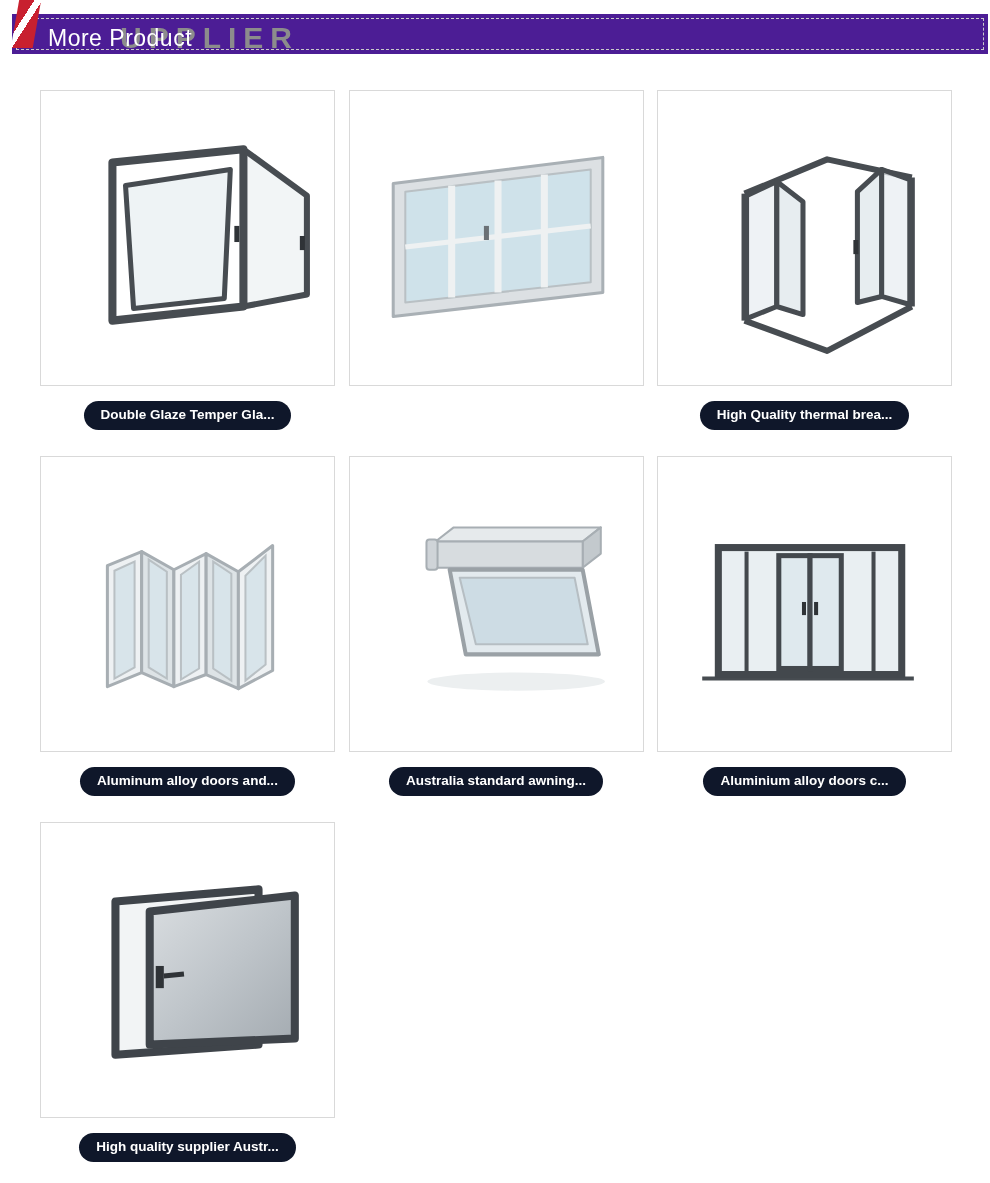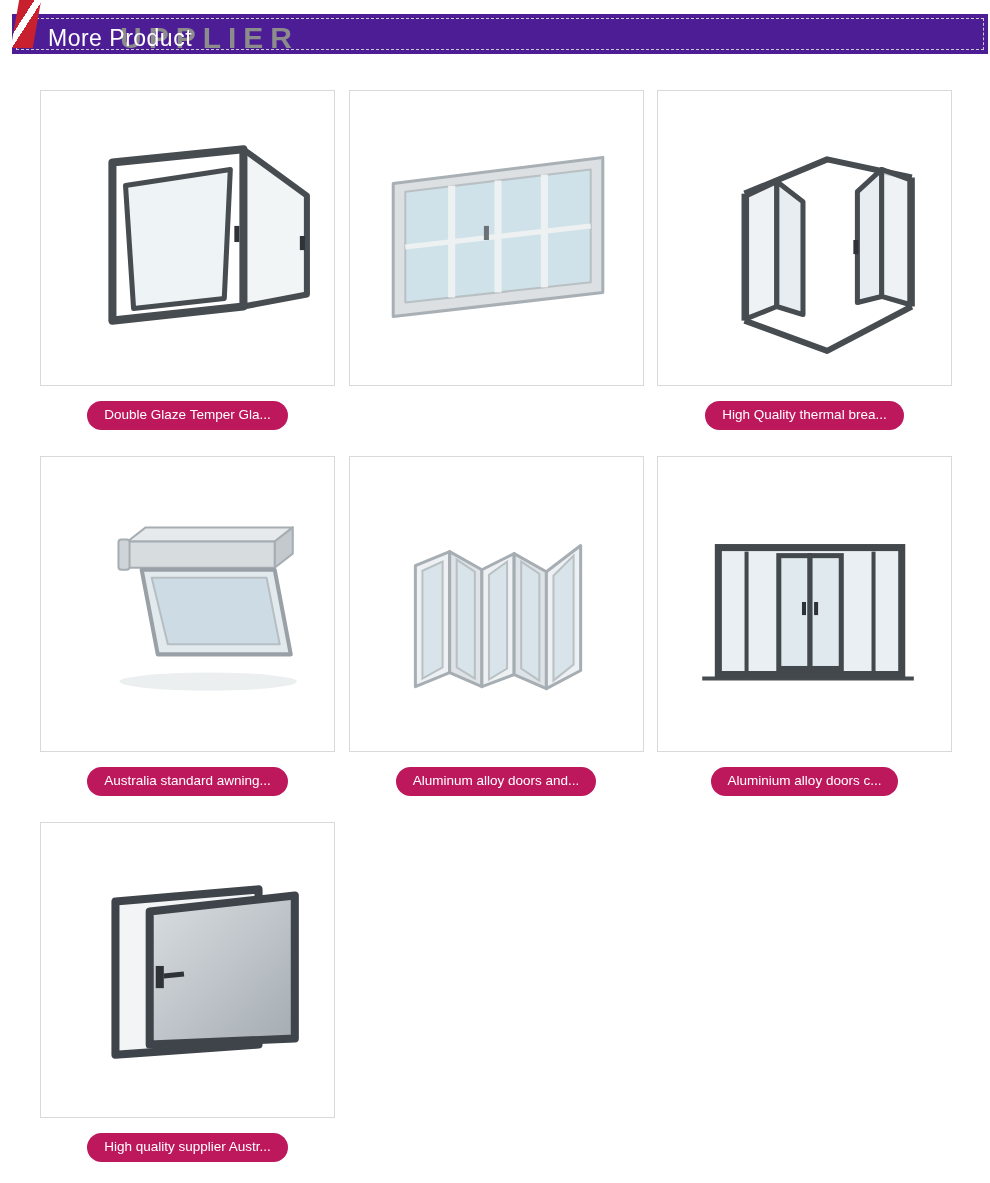--- a/index.html
+++ b/index.html
@@ -57,23 +57,23 @@
     box-sizing:border-box;
     width:295px;height:296px;
     border:1px solid #d9d9d9;
     background:#ffffff;
     display:flex;align-items:center;justify-content:center;
     margin:0;
   }
   .card svg{width:262px;height:262px;display:block;}
   .pill{
     margin-top:15px;
-    background:#be185d;
+    background:#0f172a;
     color:#ffffff;
-    font-size:13.5px;font-weight:normal;
+    font-size:13.5px;font-weight:bold;
     padding:7px 17px;
     border-radius:15px;
     white-space:nowrap;
     line-height:1.1;
   }
 </style>
 </head>
 <body>
 
 <div class="page">
@@ -124,54 +124,54 @@
           <polygon points="72,88 102,74 102,198 72,210" fill="#e8eef1" fill-opacity="0.75" stroke="#474c51" stroke-width="5" stroke-linejoin="round"></polygon>
           <polygon points="102,74 128,94 128,206 102,198" fill="#dfe7eb" fill-opacity="0.75" stroke="#474c51" stroke-width="5" stroke-linejoin="round"></polygon>
           <polygon points="234,72 206,62 206,188 234,196" fill="#e8eef1" fill-opacity="0.75" stroke="#474c51" stroke-width="5" stroke-linejoin="round"></polygon>
           <polygon points="206,62 182,84 182,194 206,188" fill="#dfe7eb" fill-opacity="0.75" stroke="#474c51" stroke-width="5" stroke-linejoin="round"></polygon>
           <rect x="178" y="132" width="5" height="14" fill="#2f3337"></rect>
         </svg>
       </figure>
       <div class="pill"><span>High Quality thermal brea...</span></div>
     </div>
 
-
-    <div class="cell">
-      <figure class="card">
-        <svg viewBox="0 0 260 260">
-          <ellipse cx="150" cy="207" rx="88" ry="9" fill="#eceff0"></ellipse>
-          <polygon points="70,68 88,54 234,54 216,68" fill="#e6eaec" stroke="#a7aeb3" stroke-width="2" stroke-linejoin="round"></polygon>
-          <polygon points="216,68 234,54 234,80 216,94" fill="#c3c9cd" stroke="#a7aeb3" stroke-width="2" stroke-linejoin="round"></polygon>
-          <rect x="70" y="68" width="146" height="26" fill="#d7dcdf" stroke="#a7aeb3" stroke-width="2"></rect>
-          <rect x="61" y="66" width="11" height="30" rx="3" fill="#cfd4d8" stroke="#a7aeb3" stroke-width="2"></rect>
-          <line x1="216" y1="96" x2="196" y2="150" stroke="#8f969b" stroke-width="3"></line>
-          <line x1="84" y1="96" x2="104" y2="150" stroke="#8f969b" stroke-width="3"></line>
-          <polygon points="84,96 216,96 232,180 100,180" fill="#e3eaee" stroke="#9aa1a6" stroke-width="4" stroke-linejoin="round"></polygon>
-          <polygon points="94,104 208,104 221,170 110,170" fill="#cddce4" stroke="#b6bec3" stroke-width="2" stroke-linejoin="round"></polygon>
-        </svg>
-      </figure>
-      <div class="pill"><span>Australia standard awning...</span></div>
-    </div>
 
     <div class="cell">
       <figure class="card">
         <svg viewBox="0 0 260 260">
           <polygon points="50,92 84,78 84,198 50,212" fill="#eef1f3" stroke="#a7aeb3" stroke-width="3" stroke-linejoin="round"></polygon>
           <polygon points="84,78 116,96 116,212 84,198" fill="#dde3e6" stroke="#a7aeb3" stroke-width="3" stroke-linejoin="round"></polygon>
           <polygon points="116,96 148,80 148,200 116,212" fill="#eef1f3" stroke="#a7aeb3" stroke-width="3" stroke-linejoin="round"></polygon>
           <polygon points="148,80 180,98 180,214 148,200" fill="#dde3e6" stroke="#a7aeb3" stroke-width="3" stroke-linejoin="round"></polygon>
           <polygon points="180,98 214,72 214,196 180,214" fill="#eef1f3" stroke="#a7aeb3" stroke-width="3" stroke-linejoin="round"></polygon>
           <polygon points="57,97 77,88 77,193 57,204" fill="#d8e4ea" stroke="#b9c0c4" stroke-width="2"></polygon>
           <polygon points="91,86 109,98 109,204 91,193" fill="#d8e4ea" stroke="#b9c0c4" stroke-width="2"></polygon>
           <polygon points="123,101 141,88 141,194 123,205" fill="#d8e4ea" stroke="#b9c0c4" stroke-width="2"></polygon>
           <polygon points="155,88 173,100 173,206 155,194" fill="#d8e4ea" stroke="#b9c0c4" stroke-width="2"></polygon>
           <polygon points="187,102 207,82 207,190 187,206" fill="#d8e4ea" stroke="#b9c0c4" stroke-width="2"></polygon>
         </svg>
       </figure>
       <div class="pill"><span>Aluminum alloy doors and...</span></div>
+    </div>
+
+    <div class="cell">
+      <figure class="card">
+        <svg viewBox="0 0 260 260">
+          <ellipse cx="150" cy="207" rx="88" ry="9" fill="#eceff0"></ellipse>
+          <polygon points="70,68 88,54 234,54 216,68" fill="#e6eaec" stroke="#a7aeb3" stroke-width="2" stroke-linejoin="round"></polygon>
+          <polygon points="216,68 234,54 234,80 216,94" fill="#c3c9cd" stroke="#a7aeb3" stroke-width="2" stroke-linejoin="round"></polygon>
+          <rect x="70" y="68" width="146" height="26" fill="#d7dcdf" stroke="#a7aeb3" stroke-width="2"></rect>
+          <rect x="61" y="66" width="11" height="30" rx="3" fill="#cfd4d8" stroke="#a7aeb3" stroke-width="2"></rect>
+          <line x1="216" y1="96" x2="196" y2="150" stroke="#8f969b" stroke-width="3"></line>
+          <line x1="84" y1="96" x2="104" y2="150" stroke="#8f969b" stroke-width="3"></line>
+          <polygon points="84,96 216,96 232,180 100,180" fill="#e3eaee" stroke="#9aa1a6" stroke-width="4" stroke-linejoin="round"></polygon>
+          <polygon points="94,104 208,104 221,170 110,170" fill="#cddce4" stroke="#b6bec3" stroke-width="2" stroke-linejoin="round"></polygon>
+        </svg>
+      </figure>
+      <div class="pill"><span>Australia standard awning...</span></div>
     </div>
 
     <div class="cell">
       <figure class="card">
         <svg viewBox="0 0 260 260">
           <line x1="28" y1="204" x2="238" y2="204" stroke="#474c51" stroke-width="4"></line>
           <rect x="44" y="74" width="182" height="126" fill="#e9eff2" stroke="#43484d" stroke-width="7"></rect>
           <line x1="72" y1="78" x2="72" y2="198" stroke="#43484d" stroke-width="4"></line>
           <line x1="198" y1="78" x2="198" y2="198" stroke="#43484d" stroke-width="4"></line>
           <rect x="104" y="82" width="31" height="112" fill="#dfe9ee" stroke="#43484d" stroke-width="5"></rect>

